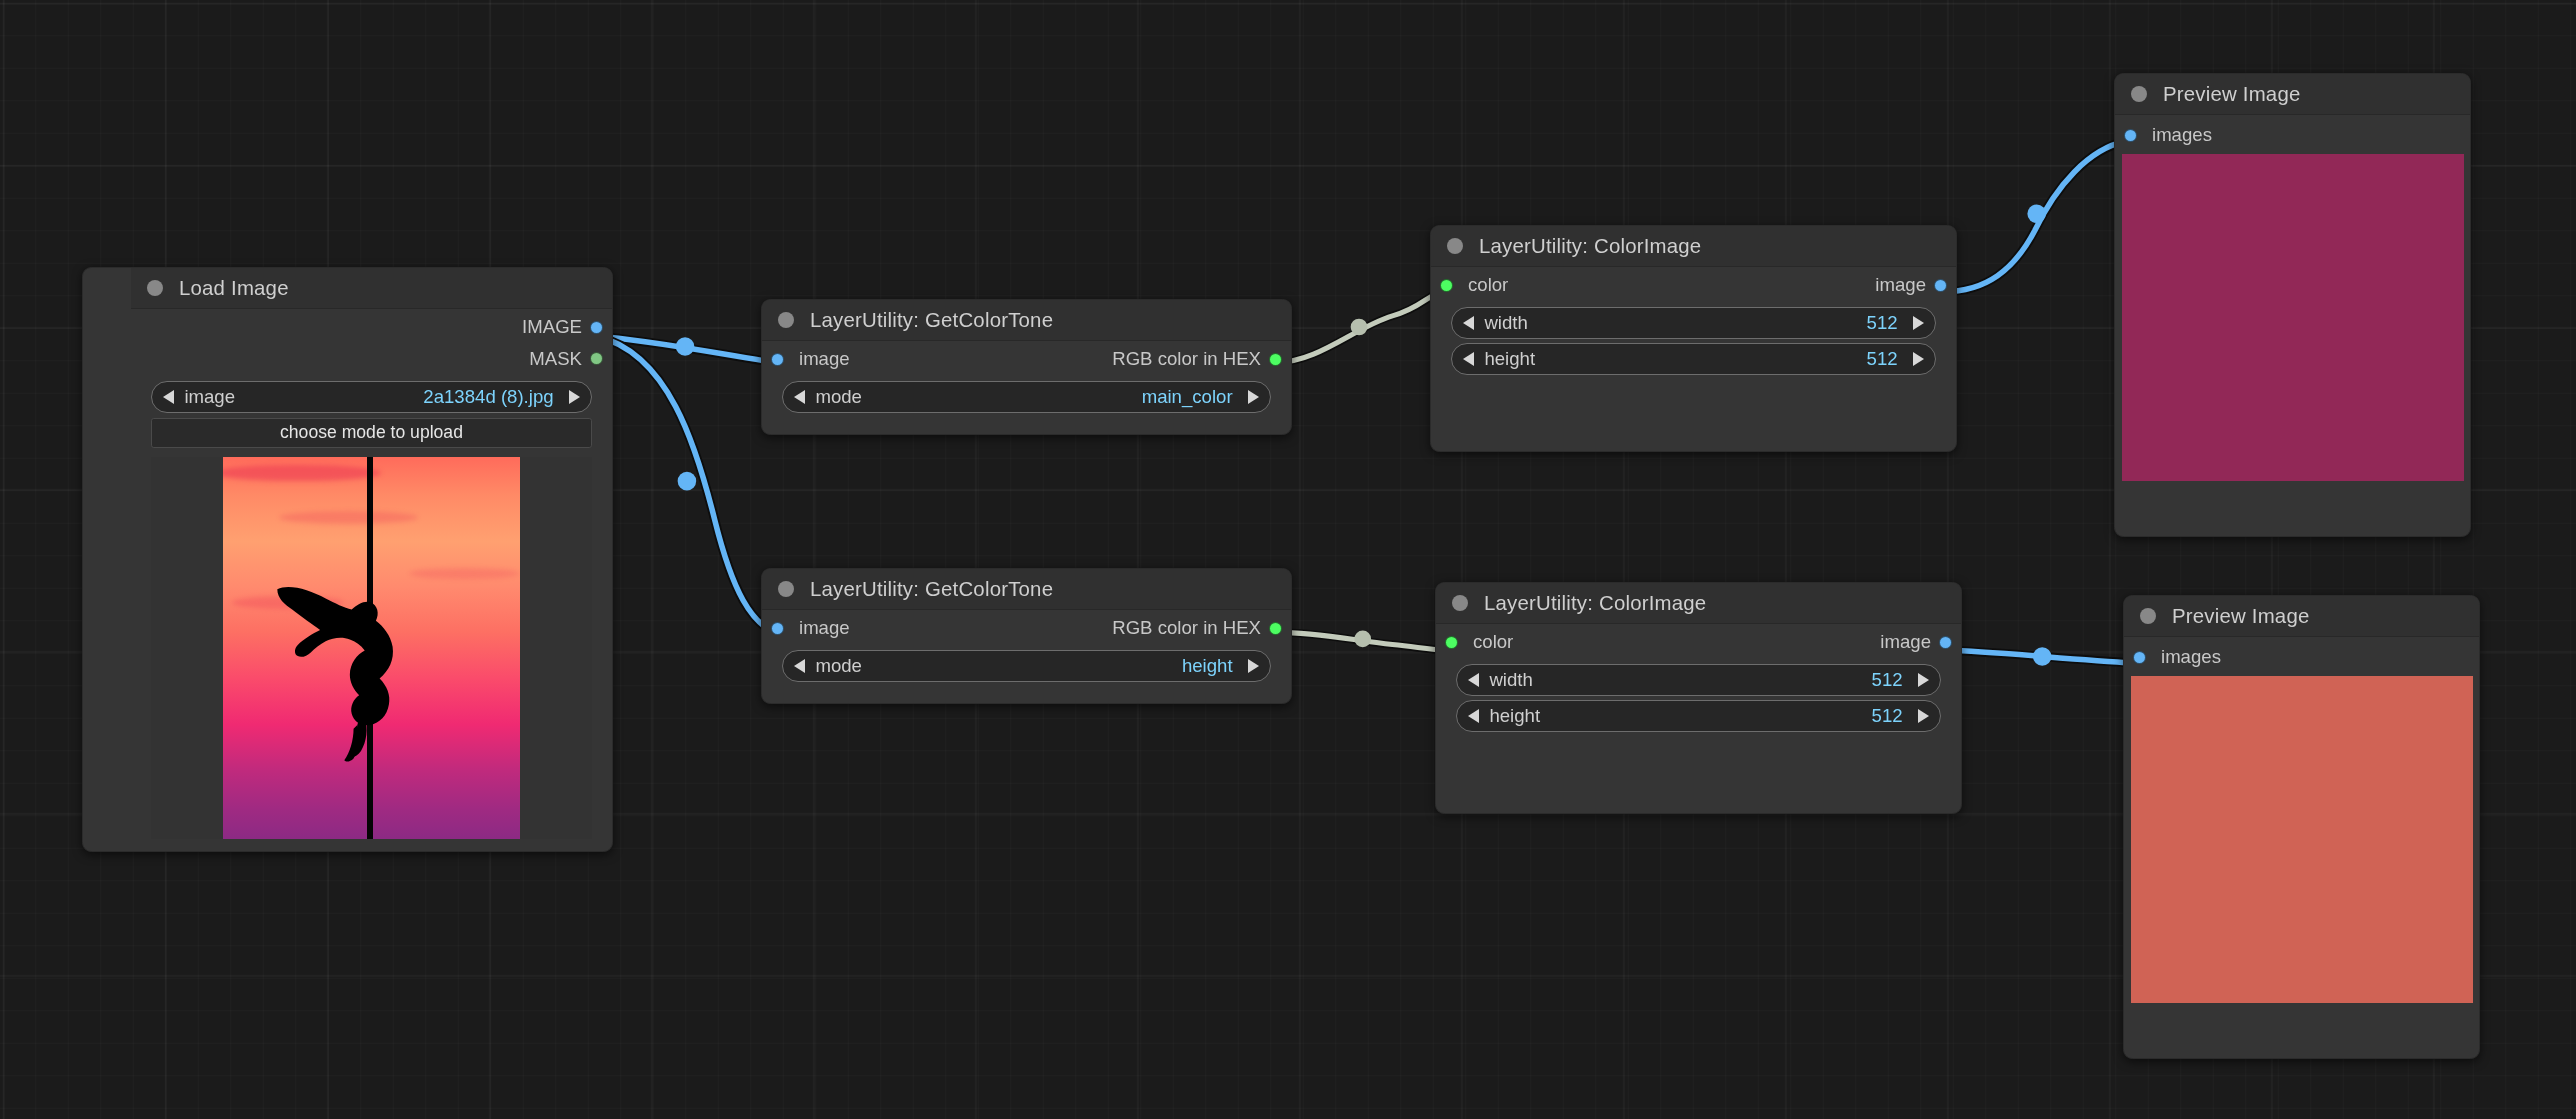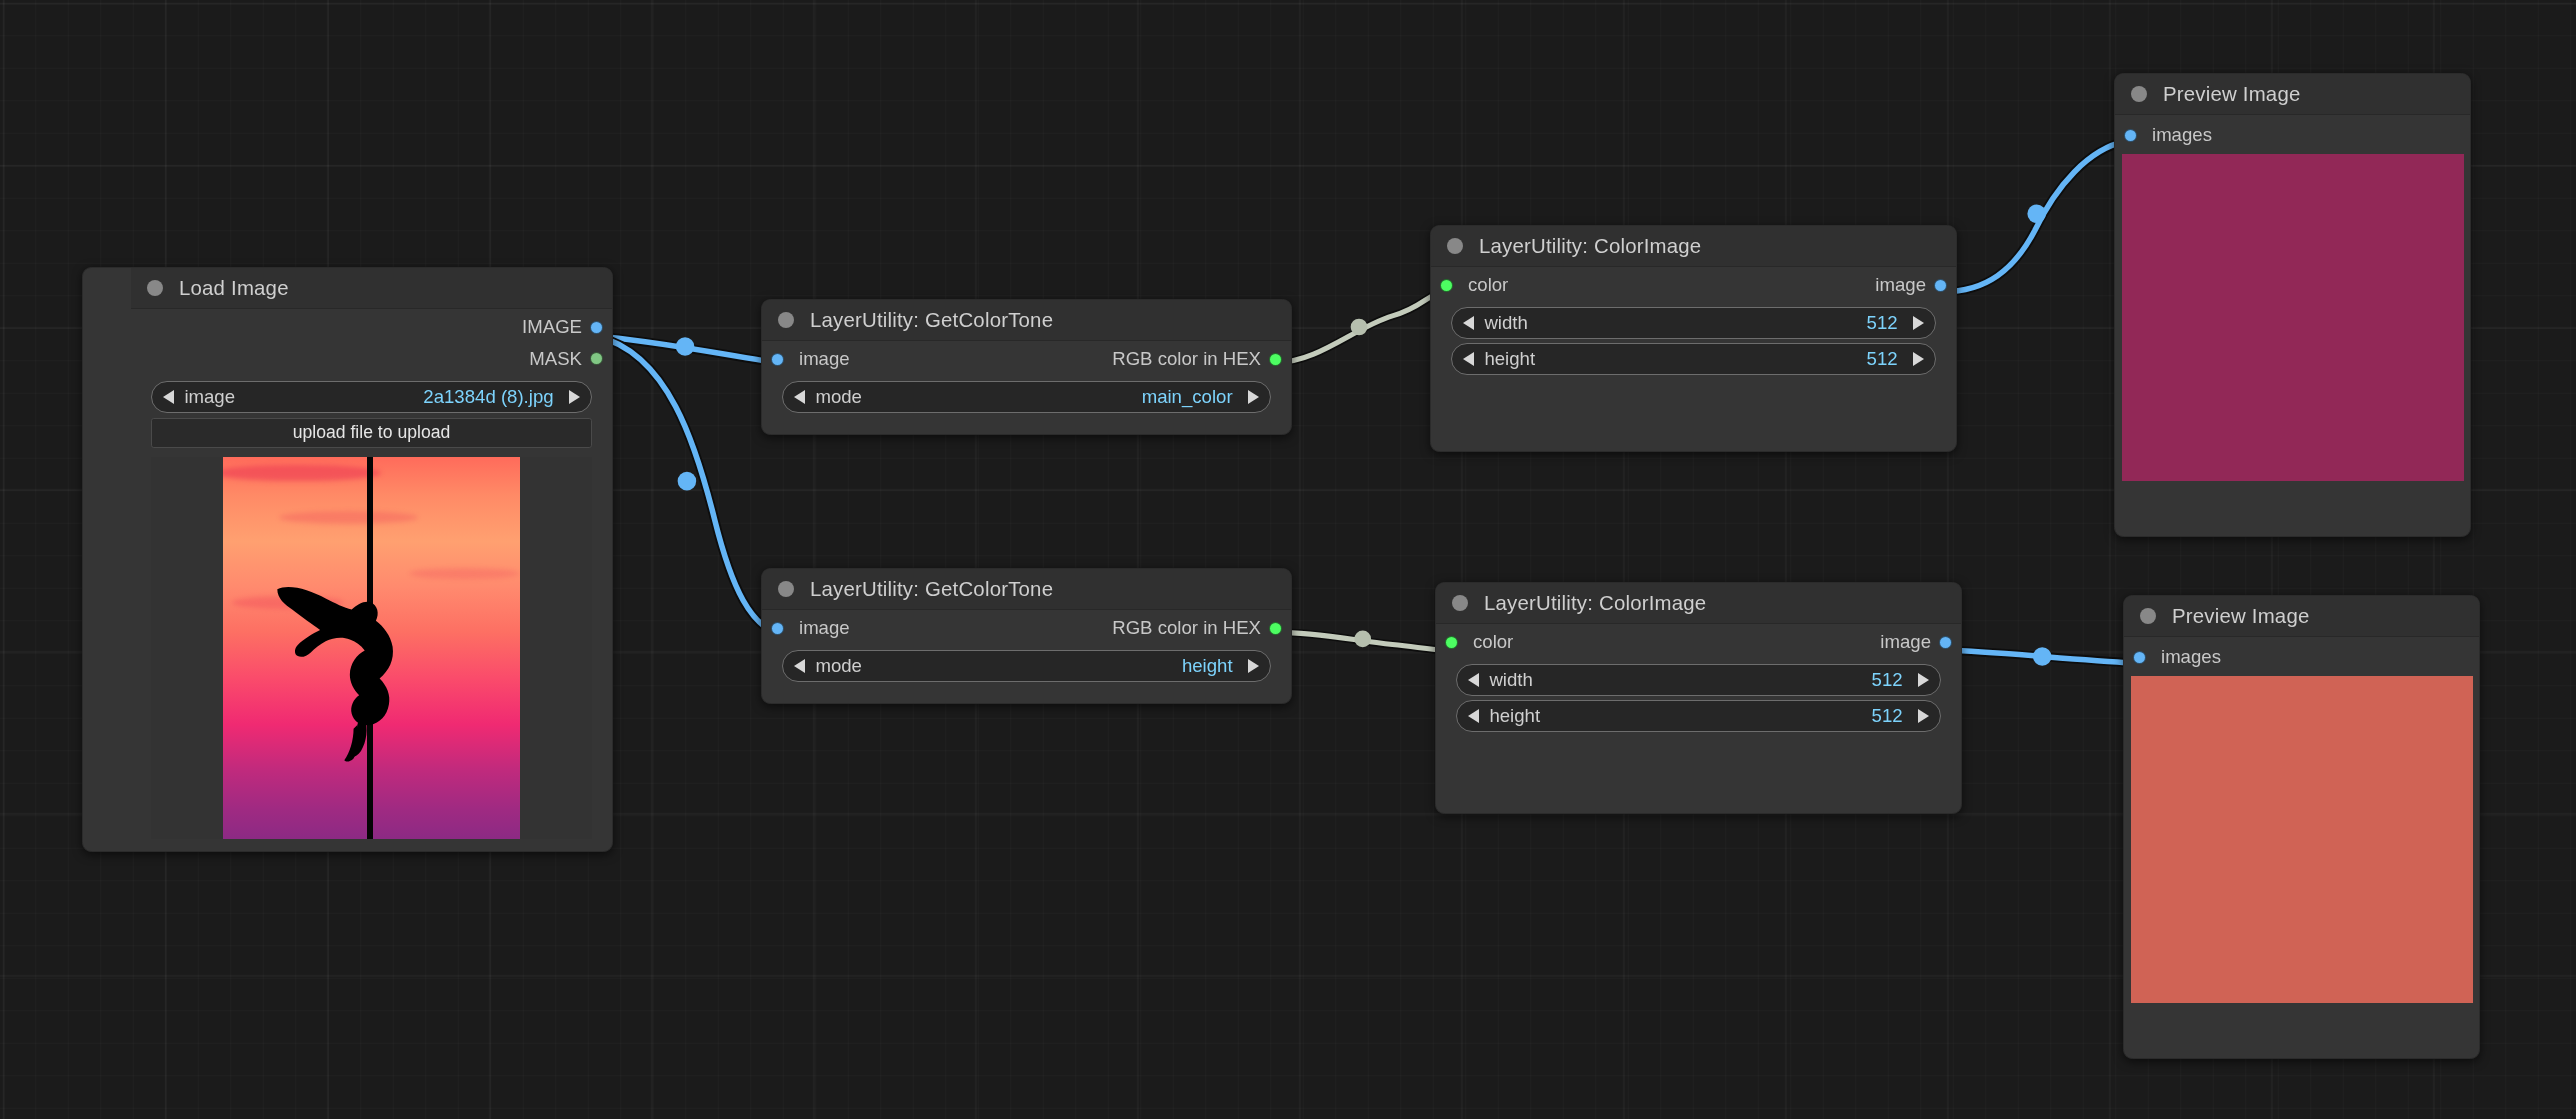--- a/index.html
+++ b/index.html
@@ -206,21 +206,21 @@
       <div class="slot-row" style="height:30px;text-decoration:underline;">
         <span class="dot out mask" style="top:8.4px;"></span>
         <span class="slot-label out">MASK</span>
       </div>
       <div class="widget" style="margin-top:7.4px;">
         <span class="arrow-l"></span>
         <span class="wname">image</span>
         <span class="wval">2a1384d (8).jpg</span>
         <span class="arrow-r"></span>
       </div>
-      <div class="btn-widget">upload file to upload</div>
+      <div class="btn-widget">choose mode to upload</div>
       <div class="img-preview" style="margin:9.3px 20.4px 0 20.4px; height:382px;">
         <div class="thumb-wrap">
           <div class="thumb" style="width:297px;">
             <div class="cloud" style="left:-9.3px; top:7.4px;  width:167px; height:16.7px;"></div>
             <div class="cloud" style="left:56px;  top:54px;  width:139px; height:13px; opacity:.5;"></div>
             <div class="cloud" style="left:9.3px;  top:139px; width:111px; height:13px; opacity:.55;"></div>
             <div class="cloud" style="left:186px; top:111px; width:111px; height:11px; opacity:.4;"></div>
             <div class="pole" style="left:144px;"></div>
             <svg class="dancer" viewBox="0 0 200 200" width="186" height="186" style="left:45px; top:121px;">
               <path fill="#000000" d="M10,12 C22,6 44,12 62,22 C72,27 82,32 90,34

